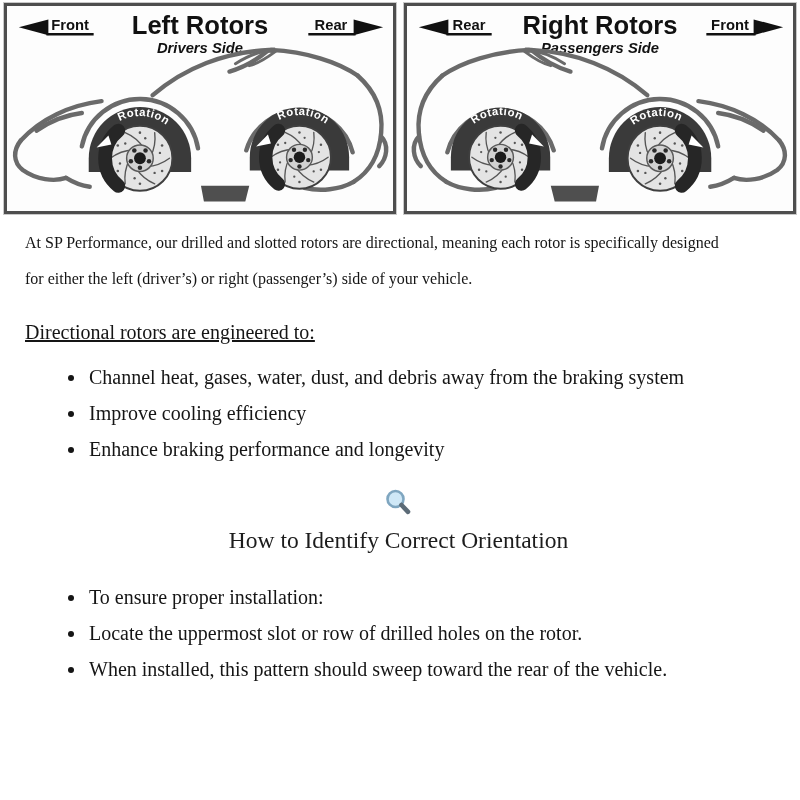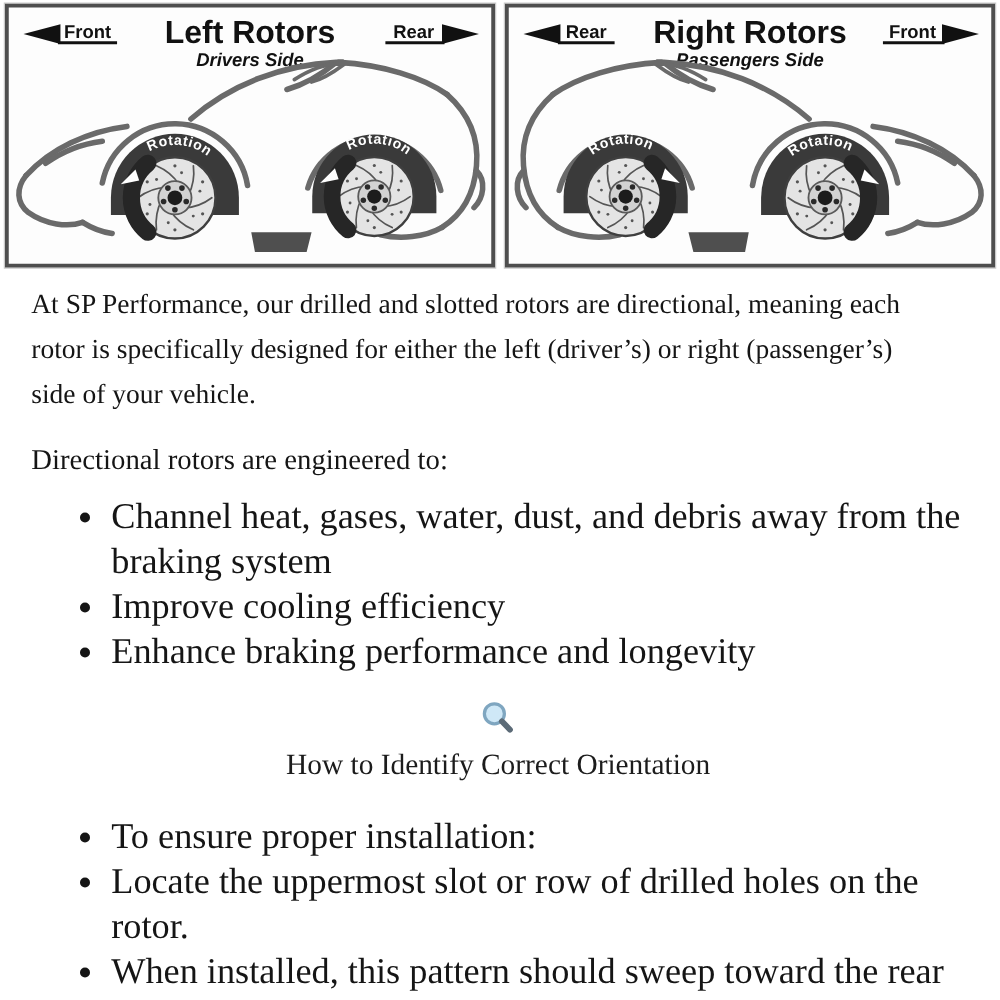--- a/index.html
+++ b/index.html
@@ -6,28 +6,28 @@
     font-family:"Liberation Serif","DejaVu Serif",serif;color:#151515;}
   .page{width:800px;min-height:800px;box-sizing:border-box;}
 
   
   .diagram-row{display:flex;gap:8px;padding:3px 4px 0 4px;text-decoration:underline;}
   .panel{flex:1;border:3px solid #4e4e4e;box-shadow:0 0 0 1px #c9c9c9;background:#fdfdfd;}
   .panel svg{display:block;}
 
   
   .content{padding:0 28px 0 25px;}
-  .intro{font-size:22px;line-height:36px;margin:11px 0 0 0;max-width:712px;}
+  .intro{font-size:16px;line-height:36px;margin:11px 0 0 0;max-width:712px;}
   .sec-heading{display:flex;align-items:center;gap:11px;font-size:23.5px;
     font-weight:bold;margin:21px 0 0 0;}
   .sec-heading.regular{font-weight:normal;color:#1c1c1c;margin-top:22px;flex-direction:column;}
   .icon-box{flex:0 0 auto;display:inline-flex;}
-  .lead{font-size:23px;line-height:36px;margin:17px 0 0 0;}
+  .lead{font-size:20px;line-height:36px;margin:17px 0 0 0;text-decoration:underline;}
   ul.bullets{margin:9px 0 0 0;padding:0 0 0 62px;max-width:700px;}
-  ul.bullets li{font-size:29px;line-height:36px;padding-left:2px;}
+  ul.bullets li{font-size:20px;line-height:36px;padding-left:2px;}
   ul.bullets.second{margin-top:25px;}
 </style>
 </head>
 <body>
 
 <div class="page">
 
   <div class="diagram-row">
 
     <div class="panel">

